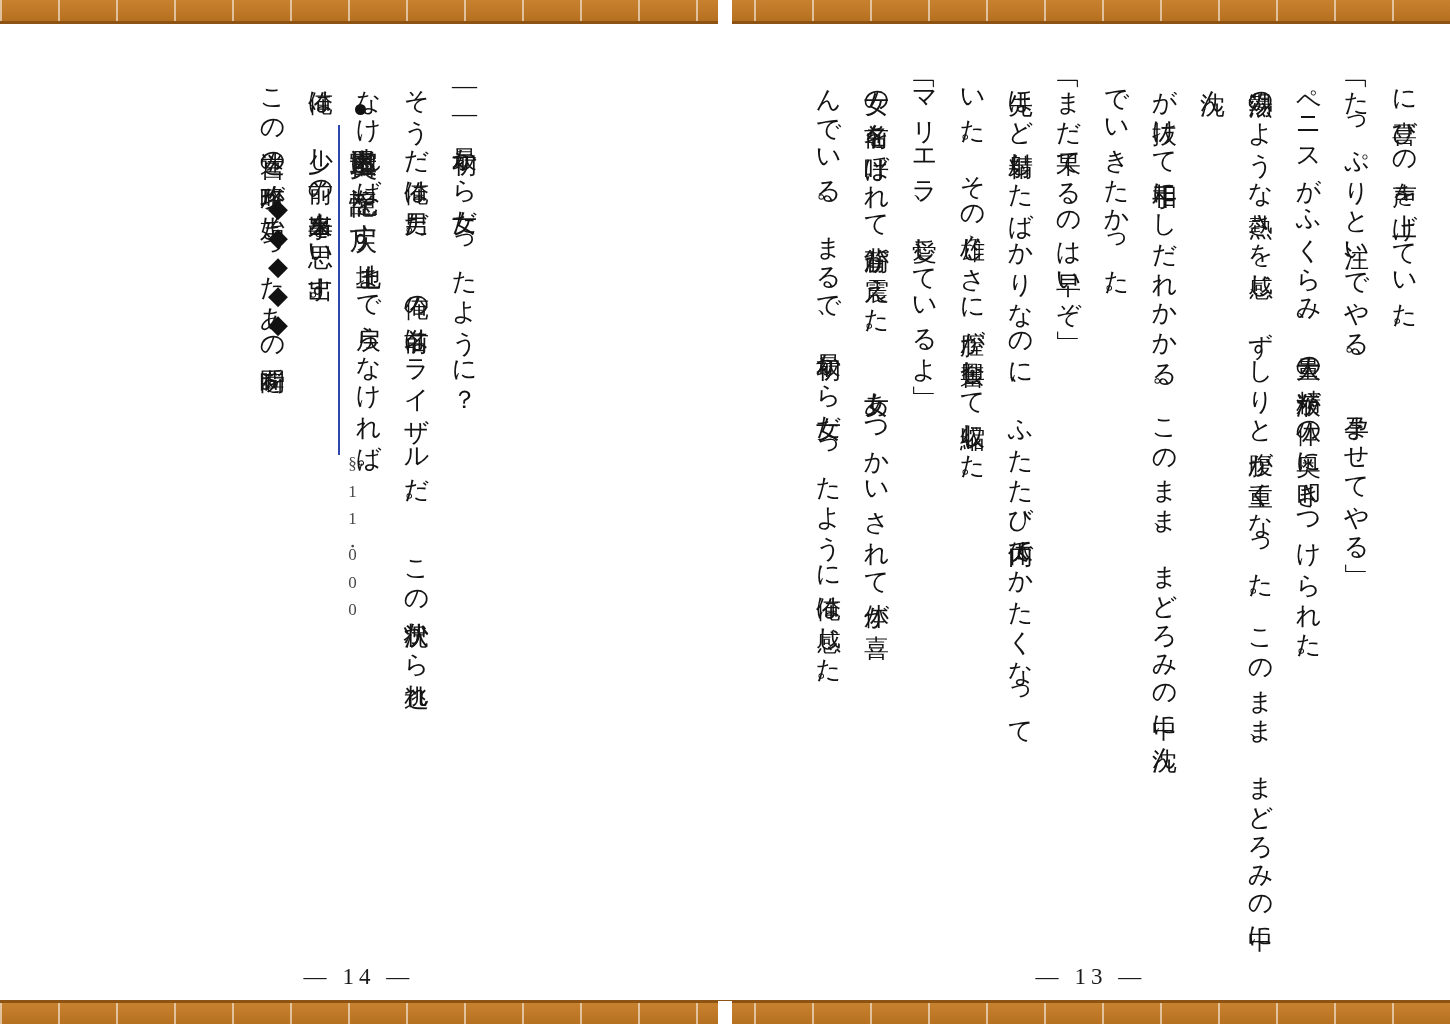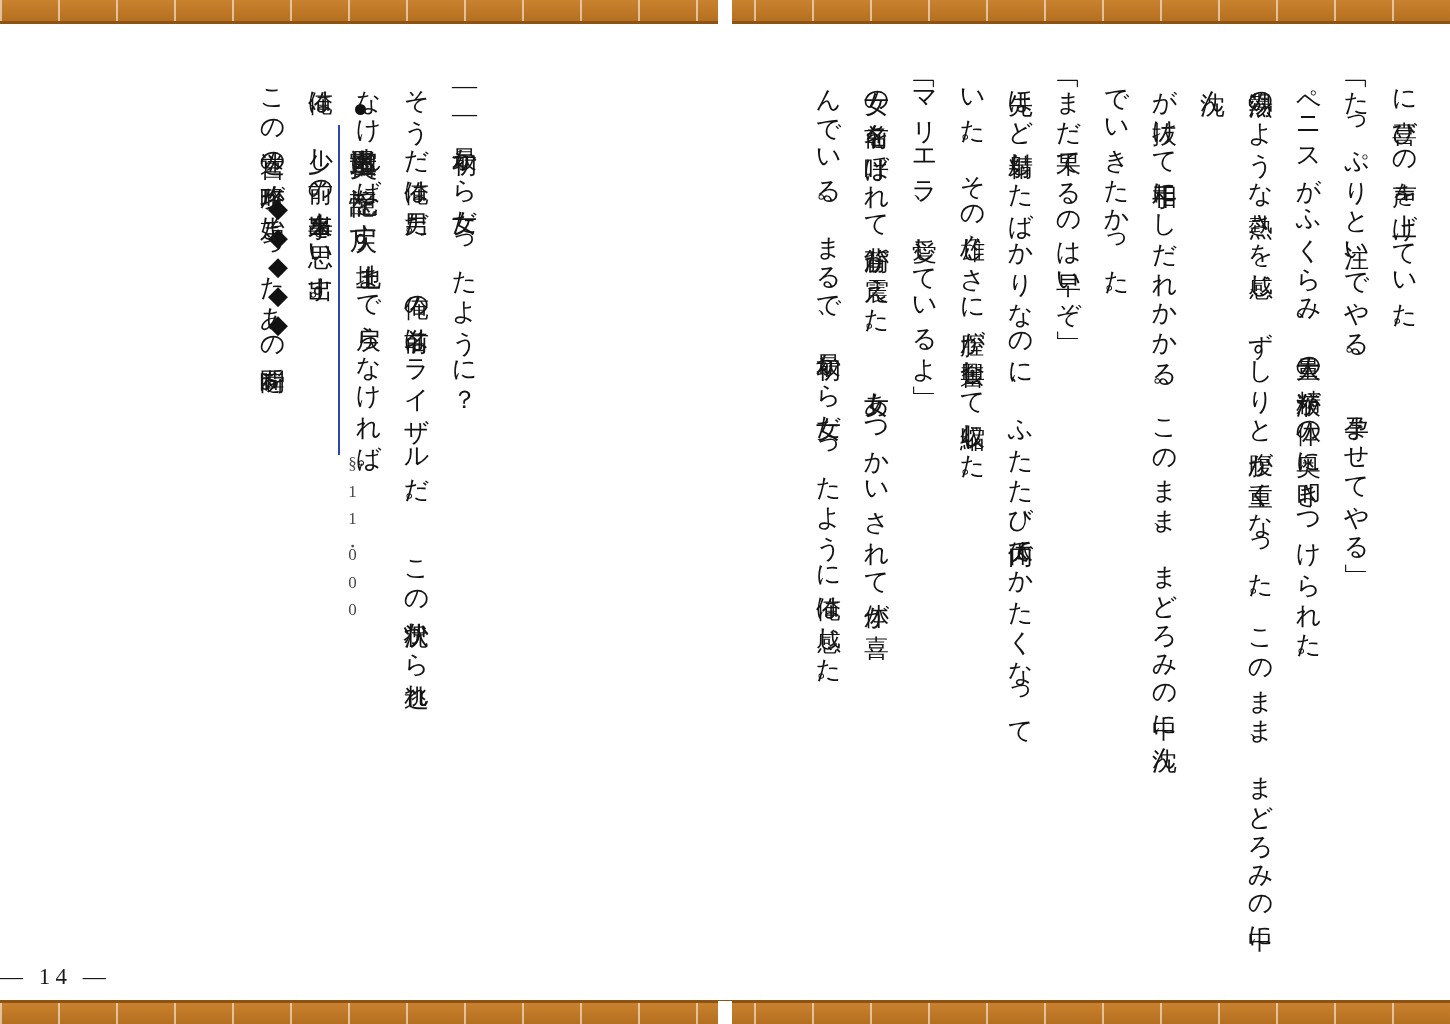--- a/index.html
+++ b/index.html
@@ -133,21 +133,21 @@
     color: #111;
     font-size: 26px;
     line-height: 1.0;
   }
 
   
   .page-number {
     position: absolute;
     bottom: 10px;
     width: 100%;
-    text-align: left;
+    text-align: center;
     font-size: 23px;
     letter-spacing: 0.22em;
     color: #1a1a1a;
   }
 </style>
 </head>
 <body>
 
 <div class="brick-bar top">
   <div class="gutter-gap"></div>
@@ -193,19 +193,20 @@
       <p>が抜けて相手にしだれかかる。このまま、まどろみの中に沈ん</p>
       <p>でいきたかった。</p>
       <p>「まだ果てるのは早いぞ」</p>
       <p>先ほど射精したばかりなのに、ふたたび体内でかたくなって</p>
       <p>いた。その雄々しさに膣が興奮して収縮した。</p>
       <p>「マリエラ、愛しているよ」</p>
       <p>女の名前を呼ばれて背筋が震えた。　女あつかいされて体が喜</p>
       <p>んでいる。まるで、最初から女だったように俺は感じた。</p>
     </div>
 
+    <div class="page-number">― 13 ―</div>
   </div>
 
 </div>
 
 <div class="brick-bar bottom">
   <div class="gutter-gap"></div>
 </div>
 
 </body></html>

